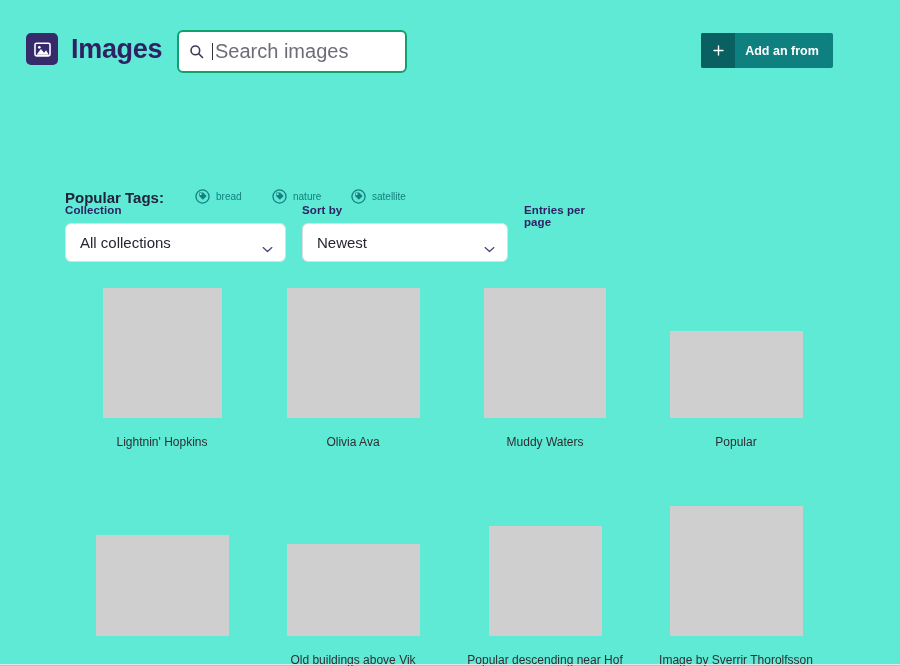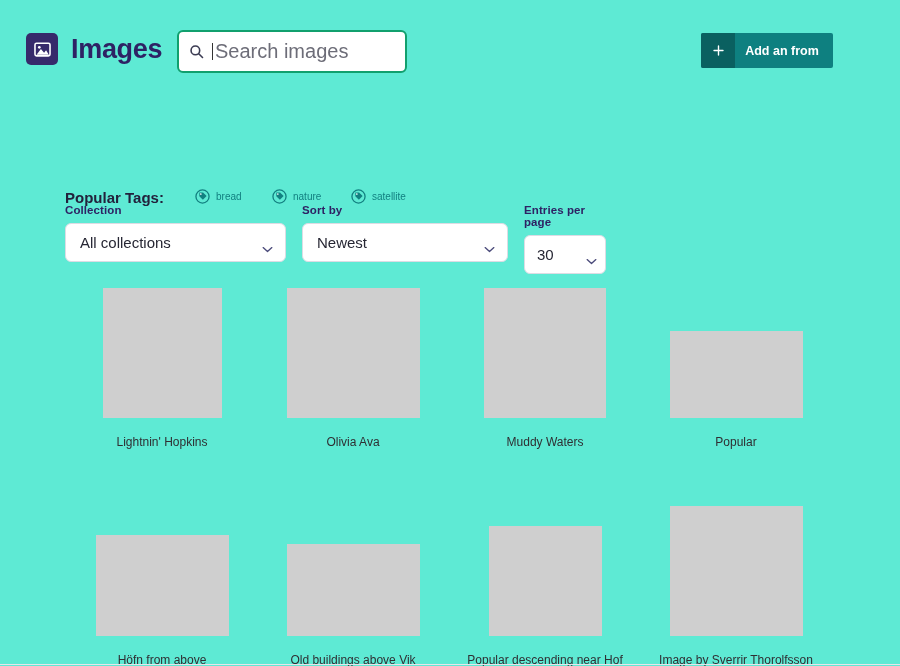--- a/index.html
+++ b/index.html
@@ -221,28 +221,20 @@
         <span class="chev">
           <svg viewBox="0 0 12 8" width="11" height="7" aria-hidden="true">
             <polyline points="1,1.8 6,6.4 11,1.8" fill="none" stroke="currentColor" stroke-width="1.5" stroke-linecap="round" stroke-linejoin="round"></polyline>
           </svg>
         </span>
       </div>
     </div>
 
     <div class="field" id="field-entries">
       <span class="field-label">Entries per page</span>
-      <div class="select">
-        <span class="select-value">30</span>
-        <span class="chev">
-          <svg viewBox="0 0 12 8" width="11" height="7" aria-hidden="true">
-            <polyline points="1,1.8 6,6.4 11,1.8" fill="none" stroke="currentColor" stroke-width="1.5" stroke-linecap="round" stroke-linejoin="round"></polyline>
-          </svg>
-        </span>
-      </div>
     </div>
 
   </div>
 
   <div class="tags-row">
     <span class="tags-label">Popular Tags:</span>
 
     <span class="tag" id="tag-0">
       <span class="tag-icon">
         <svg viewBox="0 0 16 16" width="15" height="15" aria-hidden="true">
@@ -304,21 +296,20 @@
       <div class="thumb-wrap">
         <span class="thumb" id="thumb-3" style="width: 133px; height: 87px;"><span class="art art-akranes"></span></span>
       </div>
       <div class="caption">Popular</div>
     </div>
 
     <div class="cell" style="left:66px;  top:256px;">
       <div class="thumb-wrap">
         <span class="thumb" id="thumb-4" style="width: 133px; height: 101px;"><span class="art art-hofn"></span></span>
       </div>
-      <div class="caption">Höfn from above</div>
     </div>
 
     <div class="cell" style="left:257px; top:256px;">
       <div class="thumb-wrap">
         <span class="thumb" id="thumb-5" style="width: 133px; height: 92px;"><span class="art art-vik"></span></span>
       </div>
       <div class="caption">Old buildings above Vik</div>
     </div>
 
     <div class="cell" style="left:449px; top:256px;">

